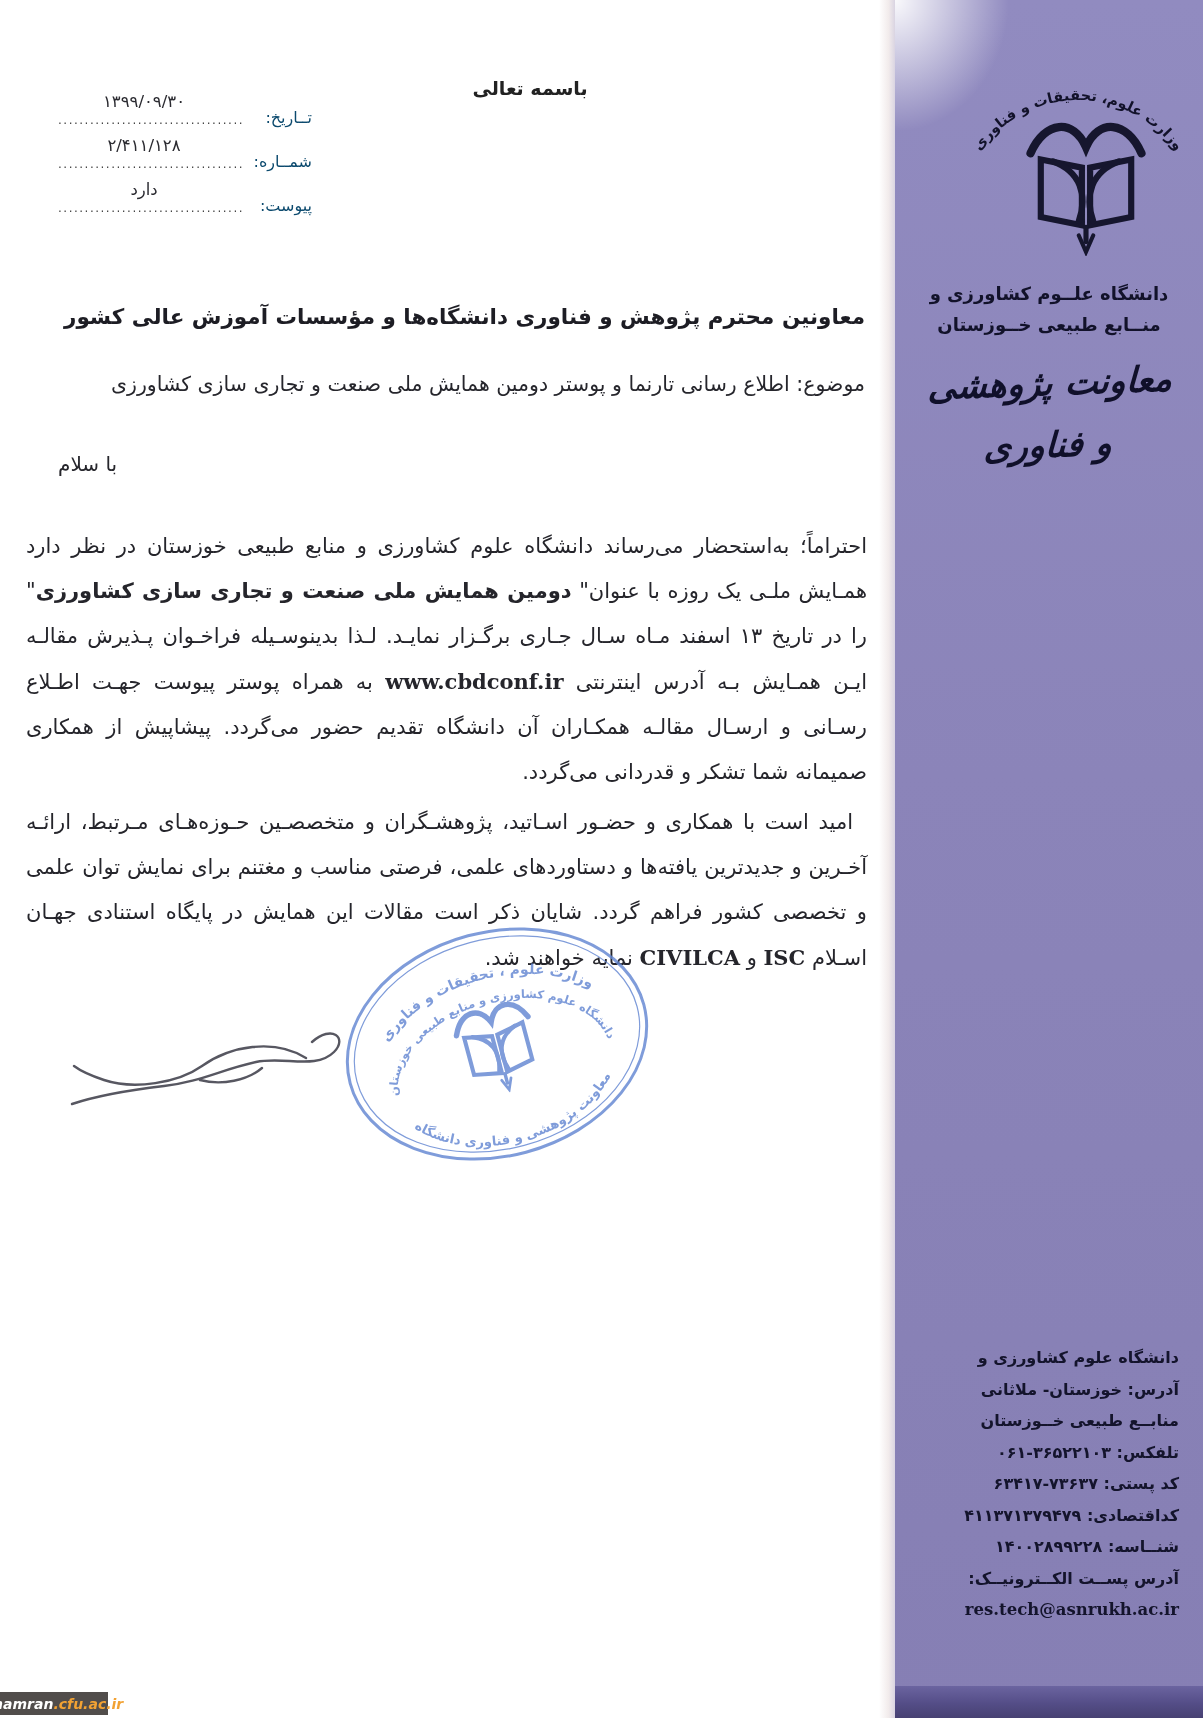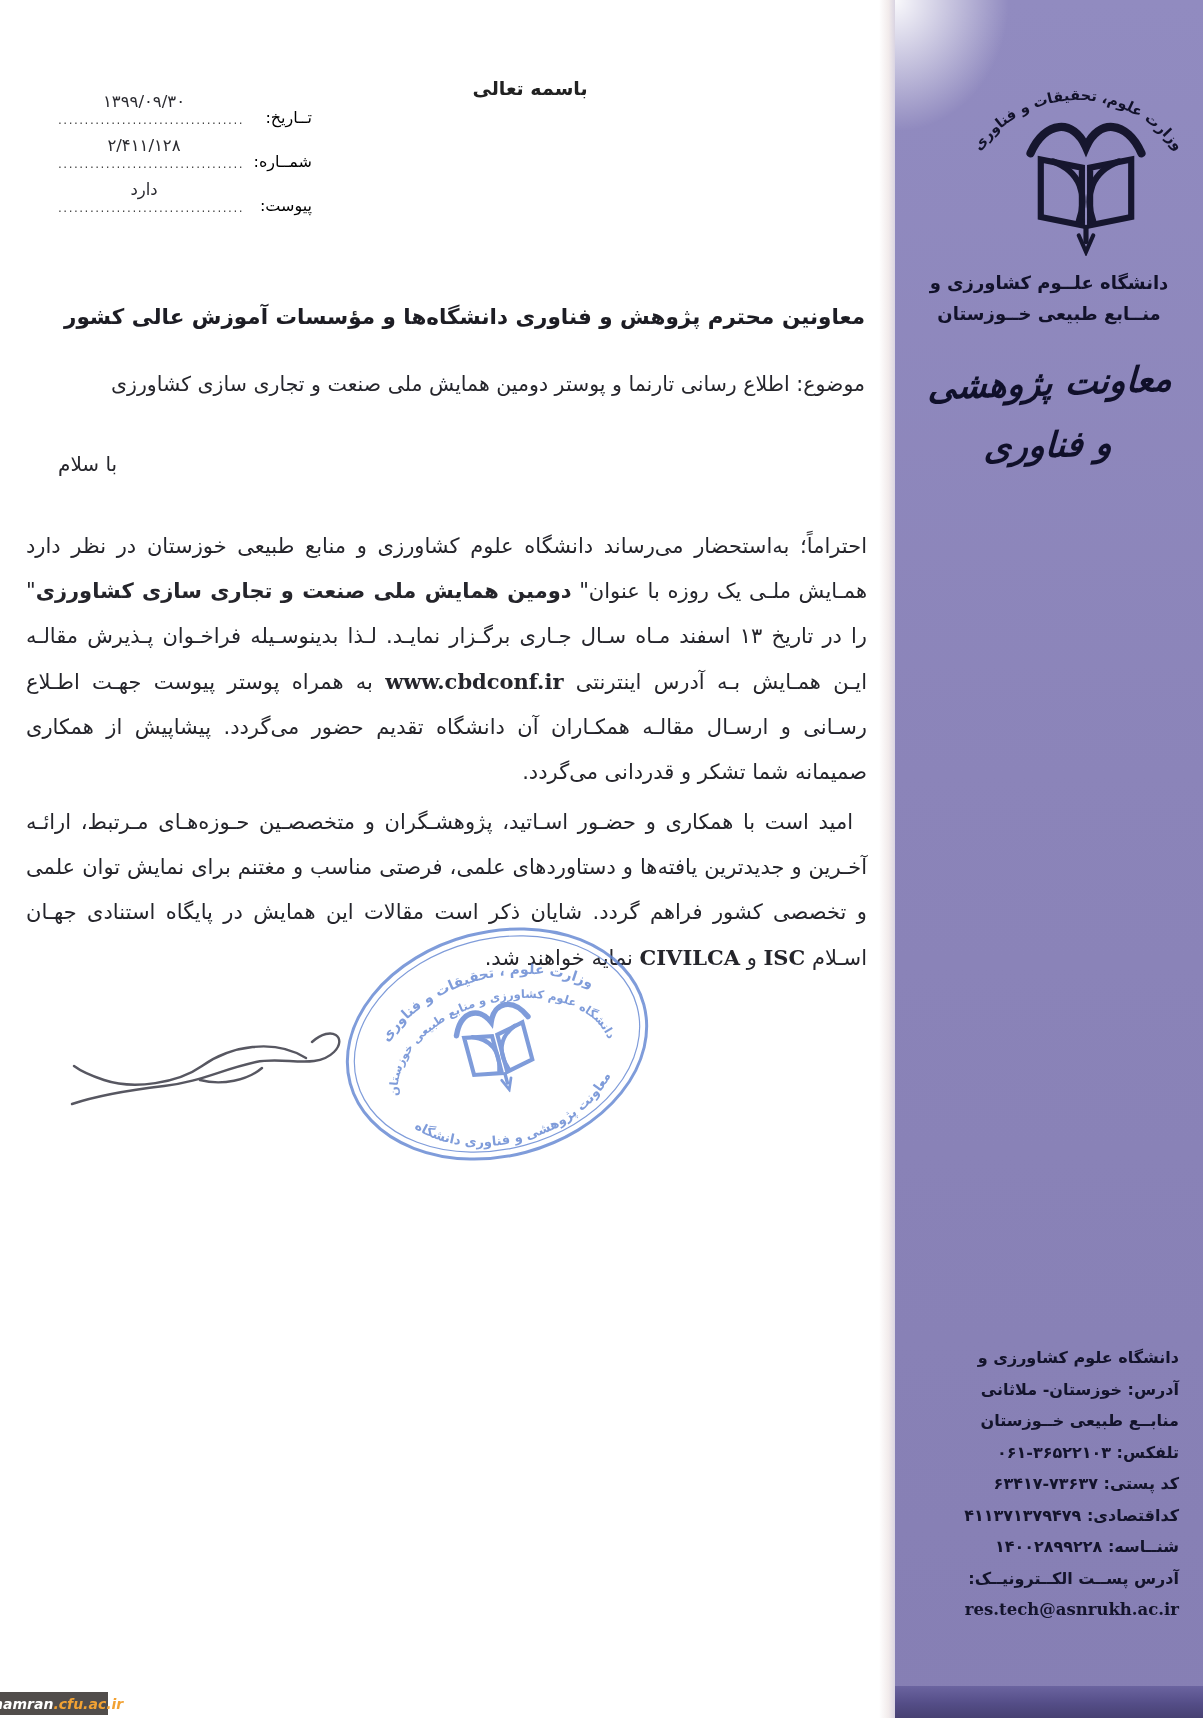--- a/index.html
+++ b/index.html
@@ -6,21 +6,21 @@
   body{
     width:1203px;height:1718px;position:relative;overflow:hidden;
     background:#ffffff;font-family:"DejaVu Sans",sans-serif;color:#26262c;
   }
   .content{position:absolute;left:0;top:0;width:895px;height:100%;direction:rtl;}
   .besmele{position:absolute;top:33px;left:420px;width:220px;text-align:center;
     font-size:19px;font-weight:bold;color:#222;margin-top:44px;}
   
   .meta{position:absolute;top:86px;left:56px;width:256px;direction:rtl;}
   .meta-row{position:relative;height:44px;}
-  .meta-label{position:absolute;right:0;bottom:3px;font-size:16px;color:#000000;}
+  .meta-label{position:absolute;right:0;bottom:3px;font-size:16px;color:#0c4a6e;}
   .meta-dots{position:absolute;right:70px;left:2px;bottom:3px;overflow:hidden;
     white-space:nowrap;font-size:12px;letter-spacing:1.5px;color:#444;direction:ltr;}
   .meta-value{position:absolute;right:80px;left:0;bottom:19px;text-align:center;
     font-size:16.5px;color:#2a2a30;}
   .recipient{position:absolute;top:304px;right:30px;left:16px;text-align:right;
     font-size:21.5px;font-weight:bold;color:#1d1d24;}
   .subject{position:absolute;top:372px;right:30px;left:16px;text-align:right;
     font-size:20.5px;color:#26262c;}
   .salutation{position:absolute;top:452px;left:58px;font-size:20px;color:#26262c;}
   .body-text{position:absolute;top:524px;right:28px;left:26px;font-size:21px;
@@ -45,21 +45,21 @@
   
   .page-edge{position:absolute;left:879px;top:0;width:16px;height:100%;
     background:linear-gradient(90deg,rgba(150,110,110,0) 0%,rgba(160,115,115,.14) 60%,rgba(120,100,150,.28) 100%);}
   
   .sidebar{position:absolute;left:895px;top:0;width:308px;height:1718px;
     background:linear-gradient(180deg,#918bc0 0%,#8b84b9 45%,#867fb4 100%);
     color:#15152c;direction:rtl;}
   .sidebar .curl{position:absolute;left:0;top:0;width:130px;height:150px;
     background:radial-gradient(ellipse at 0% 0%,rgba(255,255,255,.95) 0%,rgba(255,255,255,0) 62%);}
   .sb-logo{position:absolute;top:14px;left:0;}
-  .sb-univ{position:absolute;top:267px;width:100%;text-align:center;
+  .sb-univ{position:absolute;top:278px;width:100%;text-align:center;
     font-weight:bold;font-size:18px;line-height:31px;color:#12122a;}
   .sb-callig{position:absolute;top:352px;width:100%;text-align:center;font-weight:bold;
     font-style:italic;font-size:35px;line-height:62px;color:#10102a;
     transform:rotate(-2deg) skewX(-4deg);}
   .sb-address{position:absolute;top:1342px;width:100%;padding:0 24px 0 10px;
     box-sizing:border-box;text-align:right;font-weight:bold;font-size:16px;
     line-height:31.5px;color:#14142c;}
   .sb-address .email{font-family:"DejaVu Serif",serif;font-size:16.5px;}
   .sb-strip{position:absolute;bottom:0;left:0;width:100%;height:32px;
     background:linear-gradient(180deg,#6b64a0 0%,#544d87 55%,#474172 100%);}

